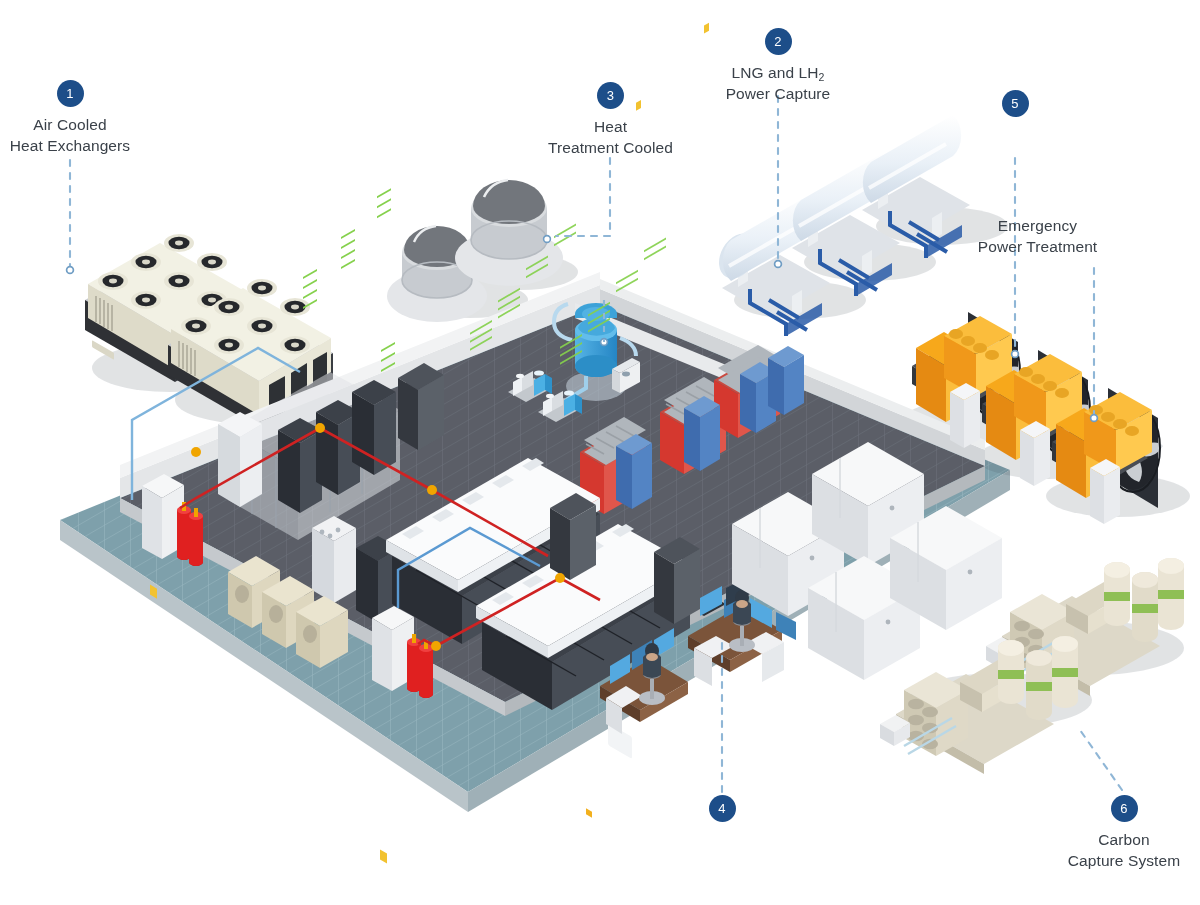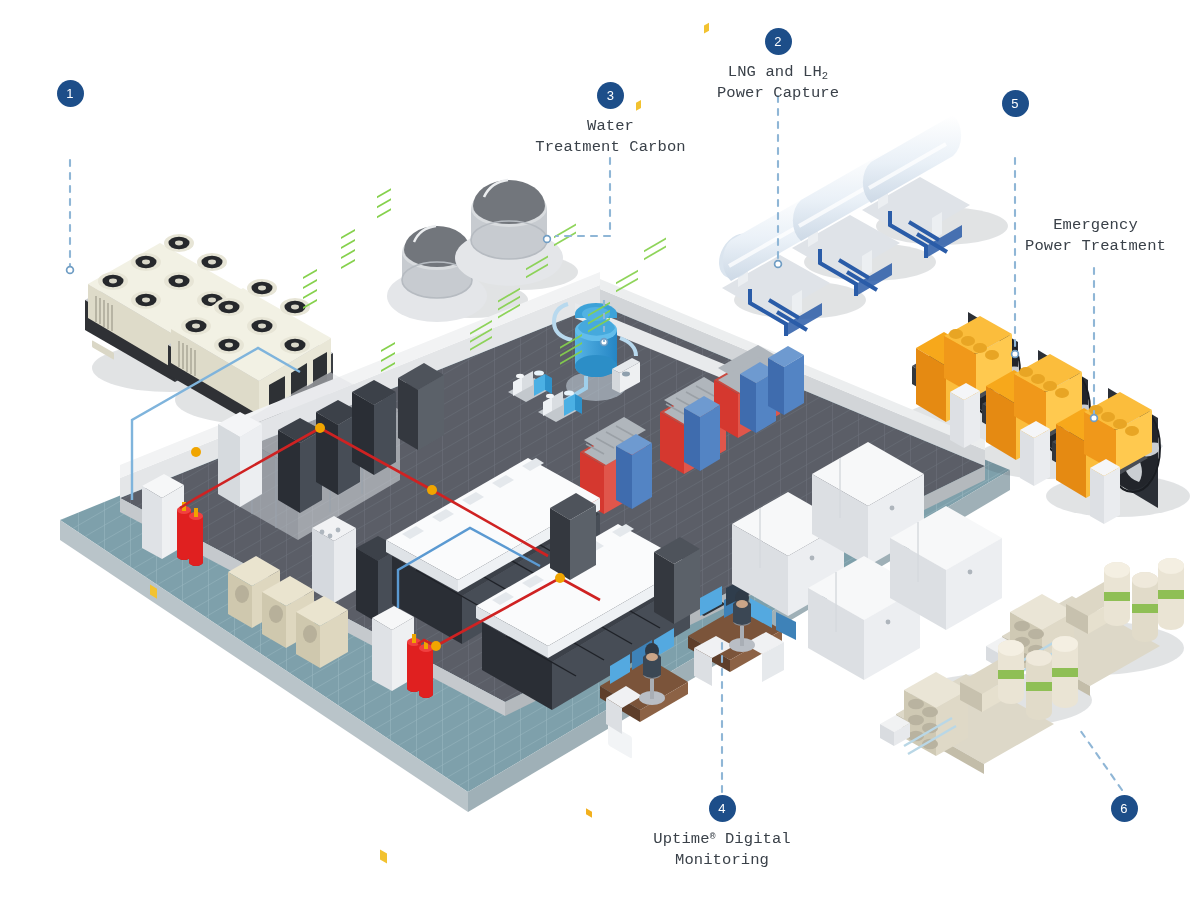--- a/index.html
+++ b/index.html
@@ -47,21 +47,20 @@
     font-size: 13px;
     line-height: 27px;
     text-align: center;
     font-weight: 400;
   }
   .callout .cap-text {
     display: block;
   }
   .callout .cap-text .ln {
     display: block;
-    font-family: Liberation Mono, monospace;
   }
   sub.sb {
     font-size: 0.68em;
     vertical-align: -0.28em;
     line-height: 0;
   }
   sup.sp {
     font-size: 0.62em;
     vertical-align: 0.46em;
     line-height: 0;
@@ -965,55 +964,59 @@
       <circle cx="1094" cy="418" r="3.4"></circle>
     </g>
 
     <g stroke="#8fb6d6" stroke-width="2.1" fill="none" stroke-dasharray="6 7">
       <path d="M604,300 L604,342"></path>
     </g>
   </svg>
 
   <div class="callout" style="left:0px; top:80px; width:140px;">
     <span class="badge">1</span>
+    <span class="cap-text">
+      <span class="ln">Air Cooled</span>
+      <span class="ln">Heat Exchangers</span>
+    </span>
   </div>
 
   <div class="callout" style="left:683px; top:28px; width:190px;">
     <span class="badge">2</span>
     <span class="cap-text">
       <span class="ln"><span>LNG and LH</span><sub class="sb">2</sub></span>
       <span class="ln">Power Capture</span>
     </span>
   </div>
 
   <div class="callout" style="left:513px; top:82px; width:195px;">
     <span class="badge">3</span>
     <span class="cap-text">
-      <span class="ln">Water</span>
-      <span class="ln">Treatment Carbon</span>
+      <span class="ln">Heat</span>
+      <span class="ln">Treatment Cooled</span>
     </span>
   </div>
 
   <div class="callout" style="left:627px; top:795px; width:190px;">
     <span class="badge">4</span>
-    <span class="cap-text">
-      <span class="ln"><span>Uptime</span><sup class="sp">®</sup><span> Digital</span></span>
-      <span class="ln">Monitoring</span>
-    </span>
   </div>
 
   <div class="callout" style="left:945px; top:90px; width:140px;">
     <span class="badge">5</span>
   </div>
 
   <div class="callout" style="left:1050px; top:795px; width:148px;">
     <span class="badge">6</span>
+    <span class="cap-text">
+      <span class="ln">Carbon</span>
+      <span class="ln">Capture System</span>
+    </span>
   </div>
 
-  <div class="callout no-badge" style="left:1018px; top:215px; width:155px;">
+  <div class="callout no-badge" style="left:960px; top:215px; width:155px;">
 
     <span class="cap-text">
       <span class="ln">Emergency</span>
       <span class="ln">Power Treatment</span>
     </span>
   </div>
 
 </div>
 
 </body></html>

